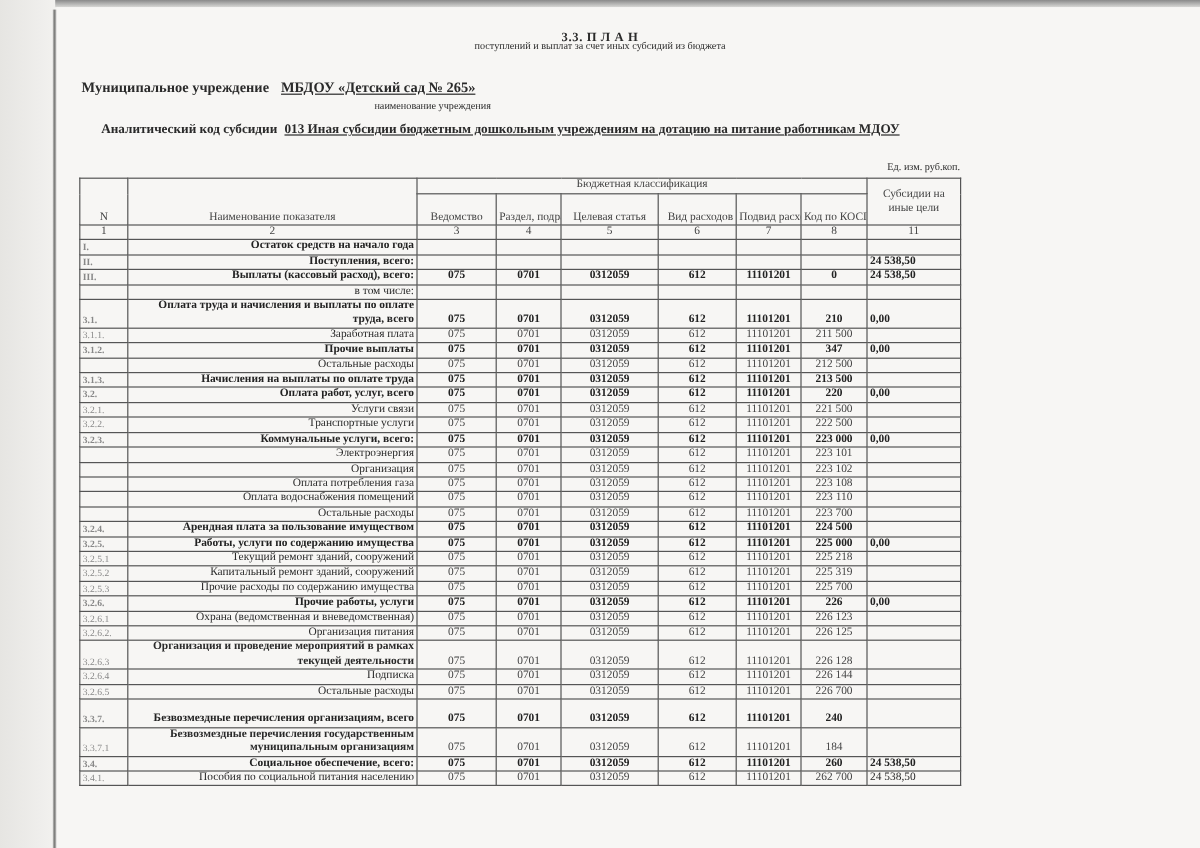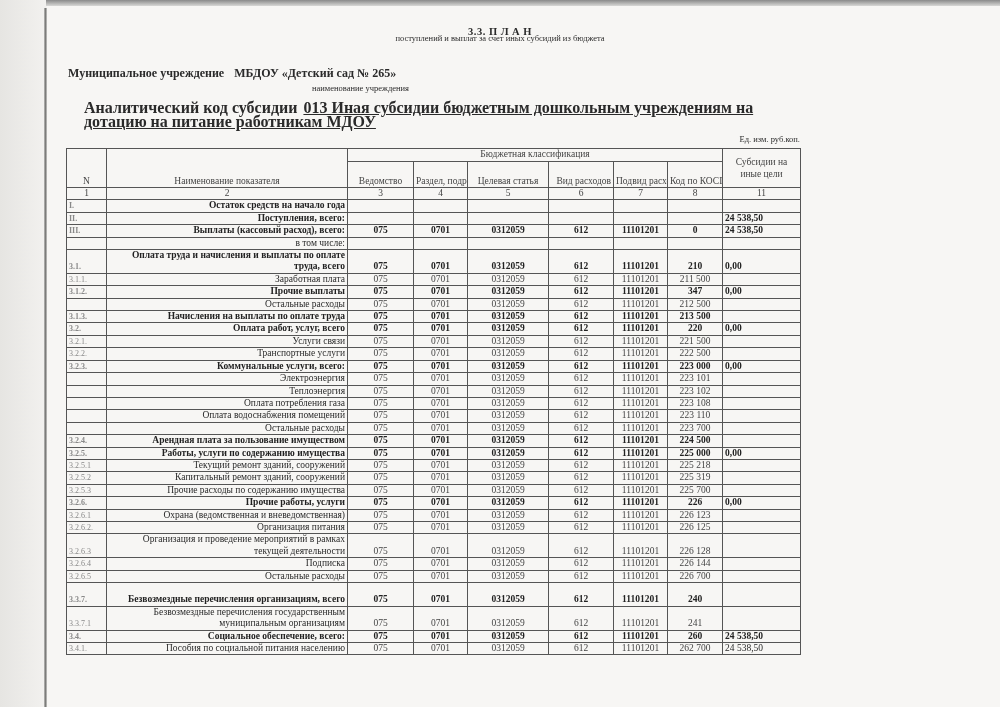--- a/index.html
+++ b/index.html
@@ -10,23 +10,23 @@
     color:#2a2a2a;
   }
   .scan-top { position:absolute; left:0; top:0; width:1000px; height:6px; background:linear-gradient(#8a8a8a,#d8d8d6); }
   .scan-left { position:absolute; left:0; top:0; width:46px; height:707px; background:linear-gradient(90deg,#e6e5e2,#f2f1ef); }
   .fold { position:absolute; left:44px; top:8px; width:3px; height:699px; background:linear-gradient(90deg,#bdbdbb,#7c7c7a,#c8c8c6); }
   .page { position:absolute; left:47px; top:6px; width:953px; height:701px; background:#f7f6f4; }
 
   .title { position:absolute; left:0; width:1000px; top:26px; text-align:center; font-size:10.5px; font-weight:bold; letter-spacing:0.5px; }
   .subtitle { position:absolute; left:0; width:1000px; top:33px; text-align:center; font-size:8.5px; }
   .org-row { position:absolute; left:68px; top:66px; font-size:12px; font-weight:bold; white-space:nowrap; }
-  .org-row .val { margin-left:10px; }
+  .org-row .val { text-decoration:underline; margin-left:10px; }
   .org-caption { position:absolute; left:312px; top:83px; font-size:8.5px; }
-  .code-row { position:absolute; left:84px; top:101px; width:720px; font-size:16px; font-weight:bold; line-height:14px; }
+  .code-row { position:absolute; left:57px; top:101px; width:720px; font-size:11px; font-weight:bold; line-height:14px;text-align:center; }
   .code-row .val { text-decoration:underline; margin-left:6px; }
   .unit { position:absolute; right:200px; top:134px; font-size:8.5px;margin-left:17px; }
 
   table.plan {
     position:absolute; left:66px; top:148px; width:734px;
     border-collapse:collapse; table-layout:fixed;
     font-size:9.5px; line-height:11.4px;
   }
   table.plan td, table.plan th {
     border:1px solid #555; padding:0 2px; vertical-align:bottom;
@@ -34,21 +34,21 @@
   }
   table.plan th { text-align:center; color:#444; }
   .hdr-top th { height:12px; }
   .hdr-sub th { height:25px; line-height:12px; white-space:normal; }
   .hdr-sub th.left { text-align:right; }
   .hdr-num th { height:11px; }
   tr.r td { height:11.4px; }
   tr.r2 td { height:22.8px; }
   td.n { color:#888; font-size:8px; text-align:left; }
   td.name { text-align:right; }
-  td.name.wrap { white-space:normal; line-height:11.4px; }
+  td.name.wrap { white-space:normal; line-height:11.4px;font-weight:bold; }
   td.c { text-align:center; color:#444; }
   td.amt { text-align:left; }
   tr.b td.name, tr.b td.c, tr.b td.amt { font-weight:bold; color:#222; }
   tr.b td.n { font-weight:bold; }
 </style>
 </head>
 <body>
 
 <div class="scan-top"></div>
 <div class="scan-left"></div>
@@ -257,21 +257,21 @@
         <td class="c">075</td>
         <td class="c">0701</td>
         <td class="c">0312059</td>
         <td class="c">612</td>
         <td class="c">11101201</td>
         <td class="c">223 101</td>
         <td class="amt"></td>
       </tr>
       <tr class="r">
         <td class="n"></td>
-        <td class="name">Теплоэнергия</td>
+        <td class="name">Организация</td>
         <td class="c">075</td>
         <td class="c">0701</td>
         <td class="c">0312059</td>
         <td class="c">612</td>
         <td class="c">11101201</td>
         <td class="c">223 102</td>
         <td class="amt"></td>
       </tr>
       <tr class="r">
         <td class="n"></td>
@@ -439,21 +439,21 @@
         <td class="amt"></td>
       </tr>
       <tr class="r r2">
         <td class="n">3.3.7.1</td>
         <td class="name wrap">Безвозмездные перечисления государственным муниципальным организациям</td>
         <td class="c">075</td>
         <td class="c">0701</td>
         <td class="c">0312059</td>
         <td class="c">612</td>
         <td class="c">11101201</td>
-        <td class="c">241</td>
+        <td class="c">184</td>
         <td class="amt"></td>
       </tr>
       <tr class="r b">
         <td class="n">3.4.</td>
         <td class="name">Социальное    обеспечение, всего:</td>
         <td class="c">075</td>
         <td class="c">0701</td>
         <td class="c">0312059</td>
         <td class="c">612</td>
         <td class="c">11101201</td>

